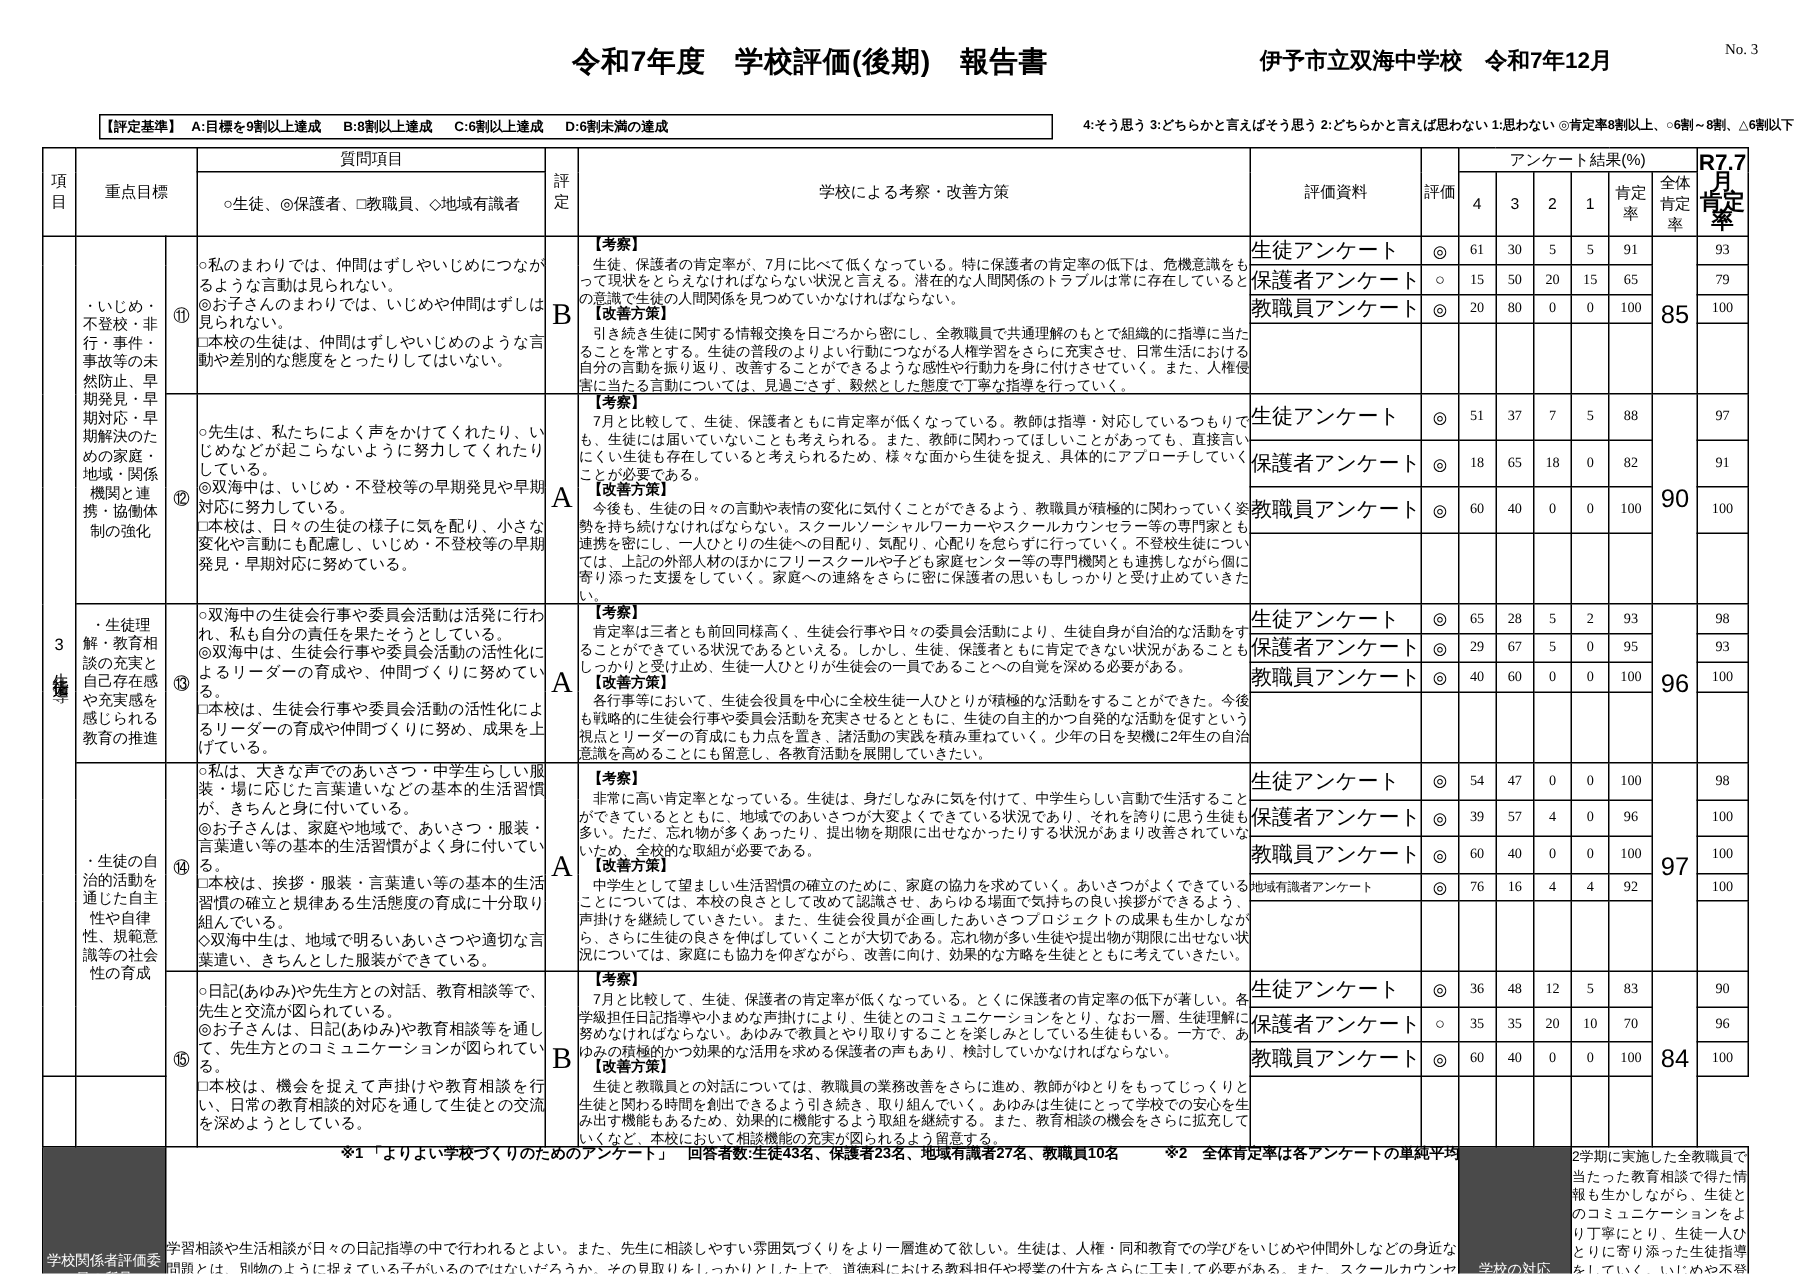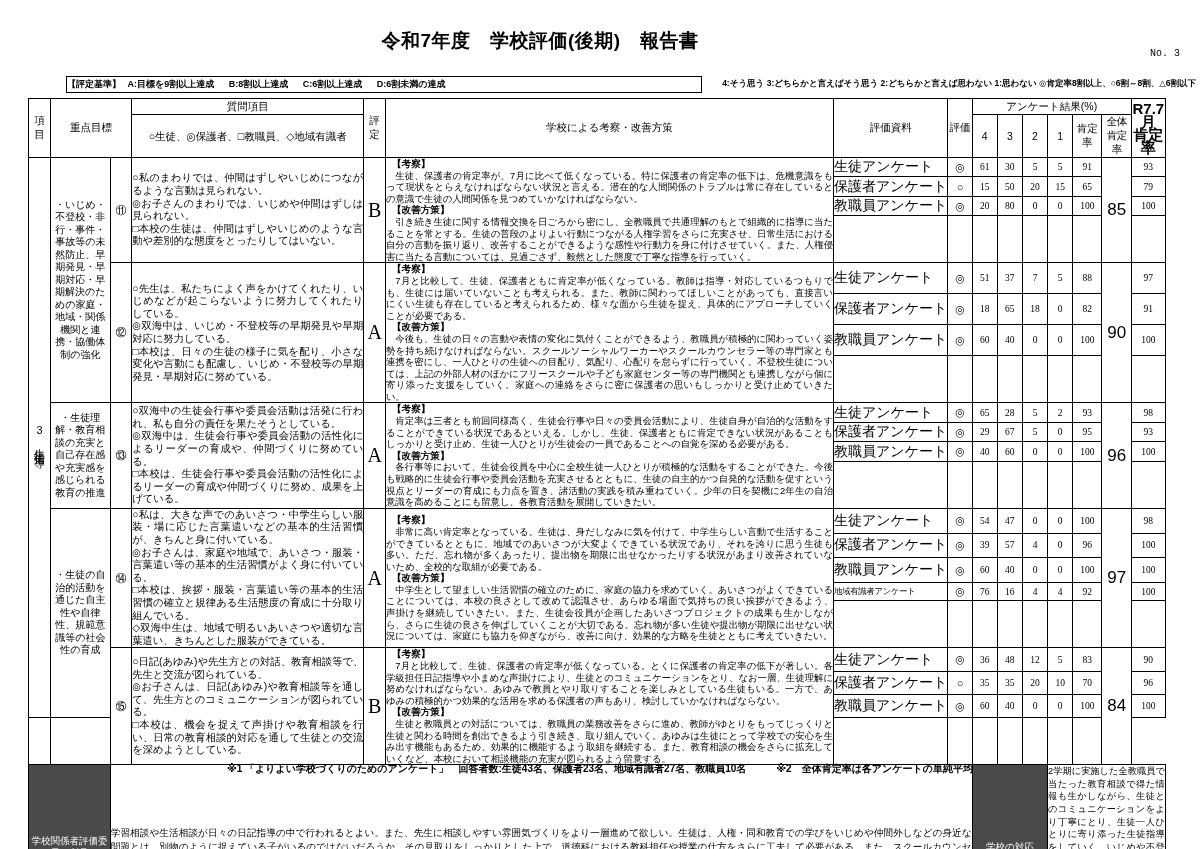--- a/index.html
+++ b/index.html
@@ -17,22 +17,22 @@
     position:absolute;left:280px;top:0;width:520px;text-align:center;
     font-family:"Liberation Sans","DejaVu Sans",sans-serif;
     font-weight:bold;font-size:19px;letter-spacing:.5px;
   }
   .hdr .school{
     position:absolute;left:840px;top:3px;width:300px;text-align:left;
     font-family:"Liberation Sans","DejaVu Sans",sans-serif;
     font-weight:bold;font-size:15px;
   }
   .hdr .no{
-    position:absolute;left:1150px;top:20px;font-size:10px;
-    font-family:Liberation Mono, monospace;
+    position:absolute;left:1150px;top:0;font-size:10px;
+    font-family:Liberation Serif, serif;
   }
 
   
   .criteria{
     position:absolute;left:66px;top:76px;width:636px;height:17px;
     border:1px solid #000;box-sizing:border-box;
     font-family:"Liberation Sans","DejaVu Sans",sans-serif;
     font-size:9px;font-weight:bold;line-height:15px;
     white-space:nowrap;overflow:hidden;
   }
@@ -129,20 +129,21 @@
     font-size:10px;font-weight:bold;
   }
 </style>
 </head>
 <body>
 
 <div class="page">
 
   <div class="hdr">
     <div class="title">令和7年度　学校評価(後期)　報告書</div>
+    <div class="school">伊予市立双海中学校　令和7年12月</div>
     <div class="no">No. 3</div>
   </div>
 
   <div class="criteria">
     <span class="lbl">【評定基準】</span>
     <span class="it">A:目標を9割以上達成</span>
     <span class="it">B:8割以上達成</span>
     <span class="it">C:6割以上達成</span>
     <span class="it">D:6割未満の達成</span>
   </div>

